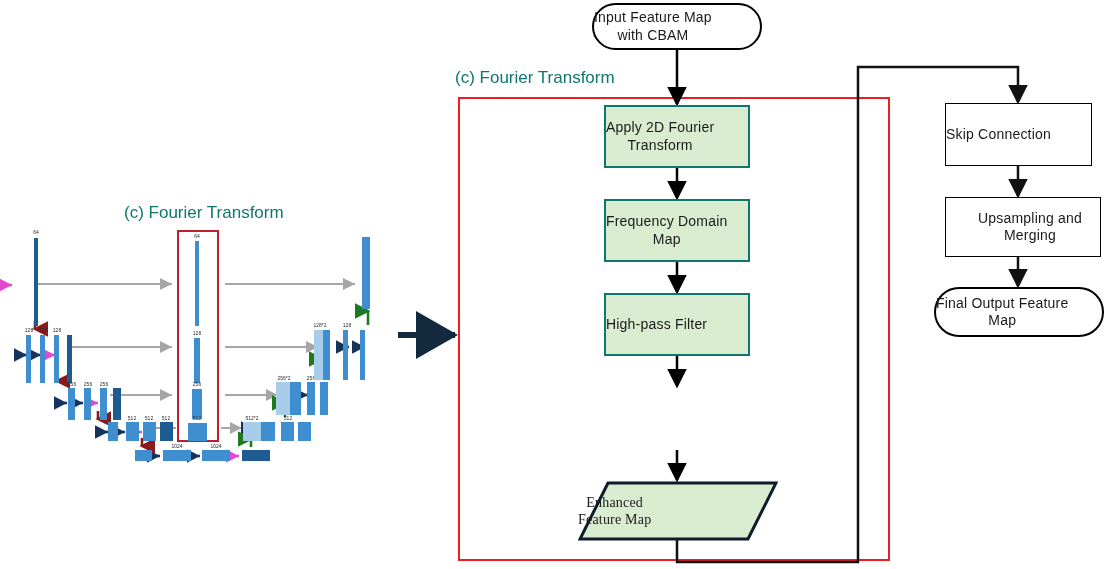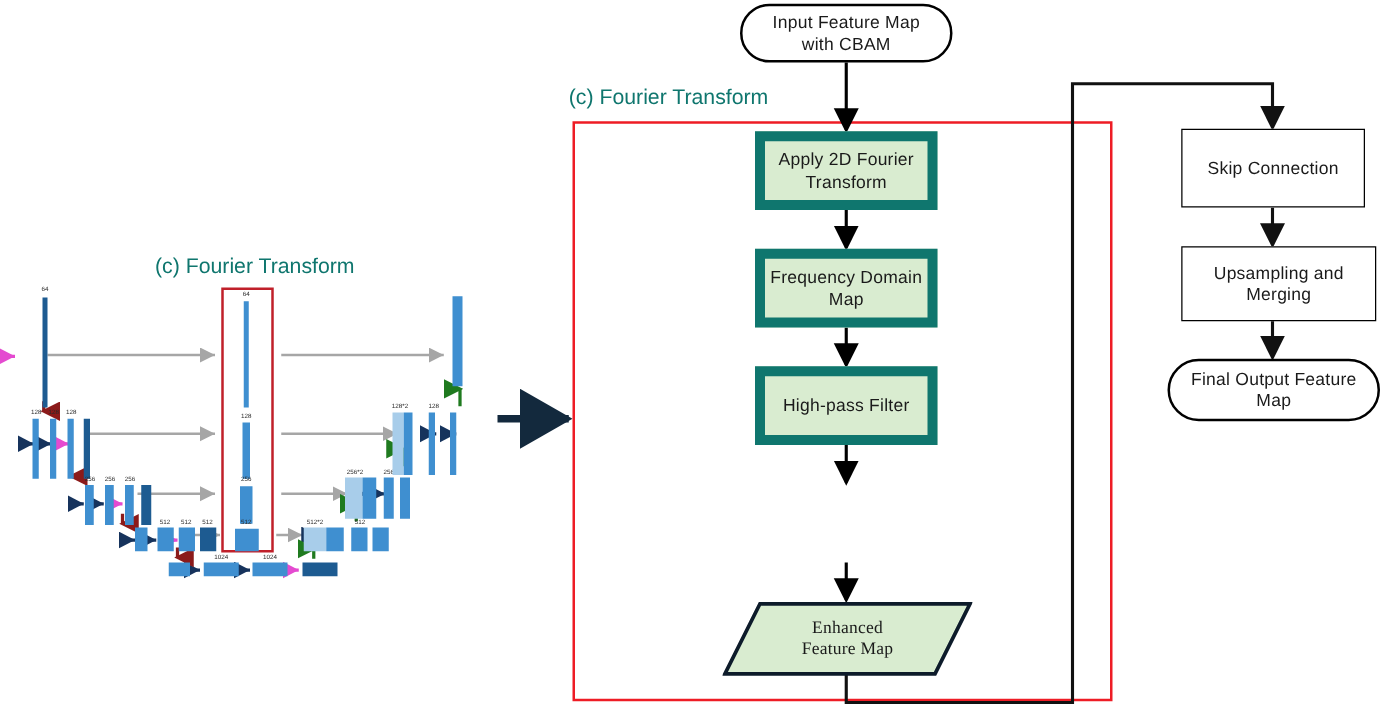--- a/index.html
+++ b/index.html
@@ -25,33 +25,33 @@
     position: absolute;
     left: 0; top: 0;
     width: 1104px;
     height: 569px;
   }
   .node {
     position: absolute;
     box-sizing: border-box;
     display: flex;
     align-items: center;
-    justify-content: center;
+    justify-content: flex-start;
     text-align: center;
     line-height: 1.25;
     letter-spacing: 0.2px;
   }
   .node-terminal {
     border: 2px solid #000000;
     border-radius: 999px;
     background: #ffffff;
     font-size: 14px;
   }
   .node-process-green {
-    border: 8px solid #0f766e;
+    border: 2px solid #0f766e;
     background: #d9ecd0;
     font-size: 14px;
   }
   .node-process-white {
     border: 1.5px solid #000000;
     background: #ffffff;
     font-size: 14px;
   }
   .node-parallelogram {
     font-size: 14px;
@@ -307,21 +307,21 @@
     <svg class="para-shape" viewBox="0 0 200 60" preserveAspectRatio="none">
       <polygon points="30,2 198,2 170,58 2,58" fill="#d9ecd0" stroke="#0d1b2a" stroke-width="3"></polygon>
     </svg>
     <span class="para-label">Enhanced<br>Feature Map</span>
   </div>
 
   <div class="node node-process-white" style="left:945px; top:103px; width:147px; height:63px;">
     <span>Skip Connection</span>
   </div>
 
-  <div class="node node-process-white" style="left:945px; top:197px; width:156px; height:60px;">
+  <div class="node node-process-white" style="left:945px; top:197px; width:156px; height:60px;padding-left:32px;">
     <span>Upsampling  and<br>Merging</span>
   </div>
 
   <div class="node node-terminal" style="left:934px; top:287px; width:170px; height:50px;">
     <span>Final Output Feature<br>Map</span>
   </div>
 
 </div>
 
 </body></html>

